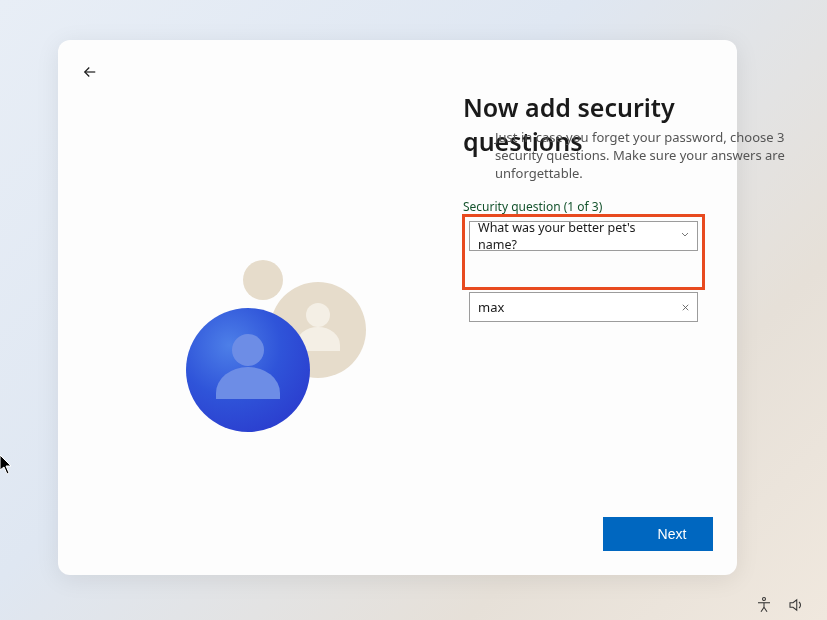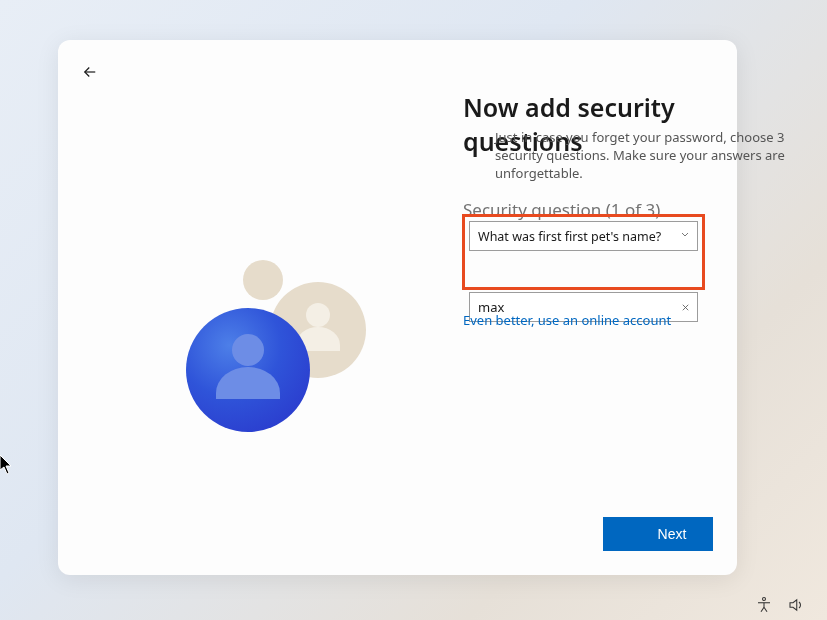--- a/index.html
+++ b/index.html
@@ -42,22 +42,22 @@
     left: 405px; top: 88px;
     width: 300px;
     font-size: 13px;
     color: #555;
     line-height: 1.4;
     margin-left: 32px;
   }
   .field-label {
     position: absolute;
     left: 405px; top: 158px;
-    font-size: 17px;
-    color: #737373;
+    font-size: 12px;
+    color: #14532d;
   }
   .highlight-box {
     position: absolute;
     left: 404px; top: 174px;
     width: 243px; height: 76px;
     border: 3px solid #e84a1f;
     background: rgba(232,74,31,0.0);
     pointer-events: none;
   }
   .select-wrap {
@@ -163,41 +163,40 @@
       <path d="M58 158 a32 26 0 0 1 64 0 v6 h-64 z" fill="#6d8de6"></path>
     </svg>
   </div>
 
   <div class="title">Now add security questions</div>
   <div class="subtitle">Just in case you forget your password, choose 3 security questions. Make sure your answers are unforgettable.</div>
 
   <div class="field-label">Security question (1 of 3)</div>
 
   <div class="select-wrap">
-    <span>What was first first pet's name?</span>
+    <span>What was your better pet's name?</span>
     <span class="chev">
       <svg width="12" height="12" viewBox="0 0 24 24" fill="none" stroke="currentColor" stroke-width="1.6">
           <path d="M6 9l6 6 6-6"></path>
         </svg>
     </span>
   </div>
 
   <div class="answer-wrap">
     <input type="text" value="max" style="">
     <div class="clear">
       <svg width="11" height="11" viewBox="0 0 24 24" fill="none" stroke="currentColor" stroke-width="1.8">
           <path d="M18 6L6 18"></path>
           <path d="M6 6l12 12"></path>
         </svg>
     </div>
   </div>
 
   <div class="highlight-box"></div>
 
-  <div class="link">Even better, use an online account</div>
 
   <button class="next-btn">
     <span>Next</span>
   </button>
 
 </div>
 
 <div class="tray">
   <span class="ico">
     <svg width="18" height="18" viewBox="0 0 24 24" fill="none" stroke="currentColor" stroke-width="1.4">

